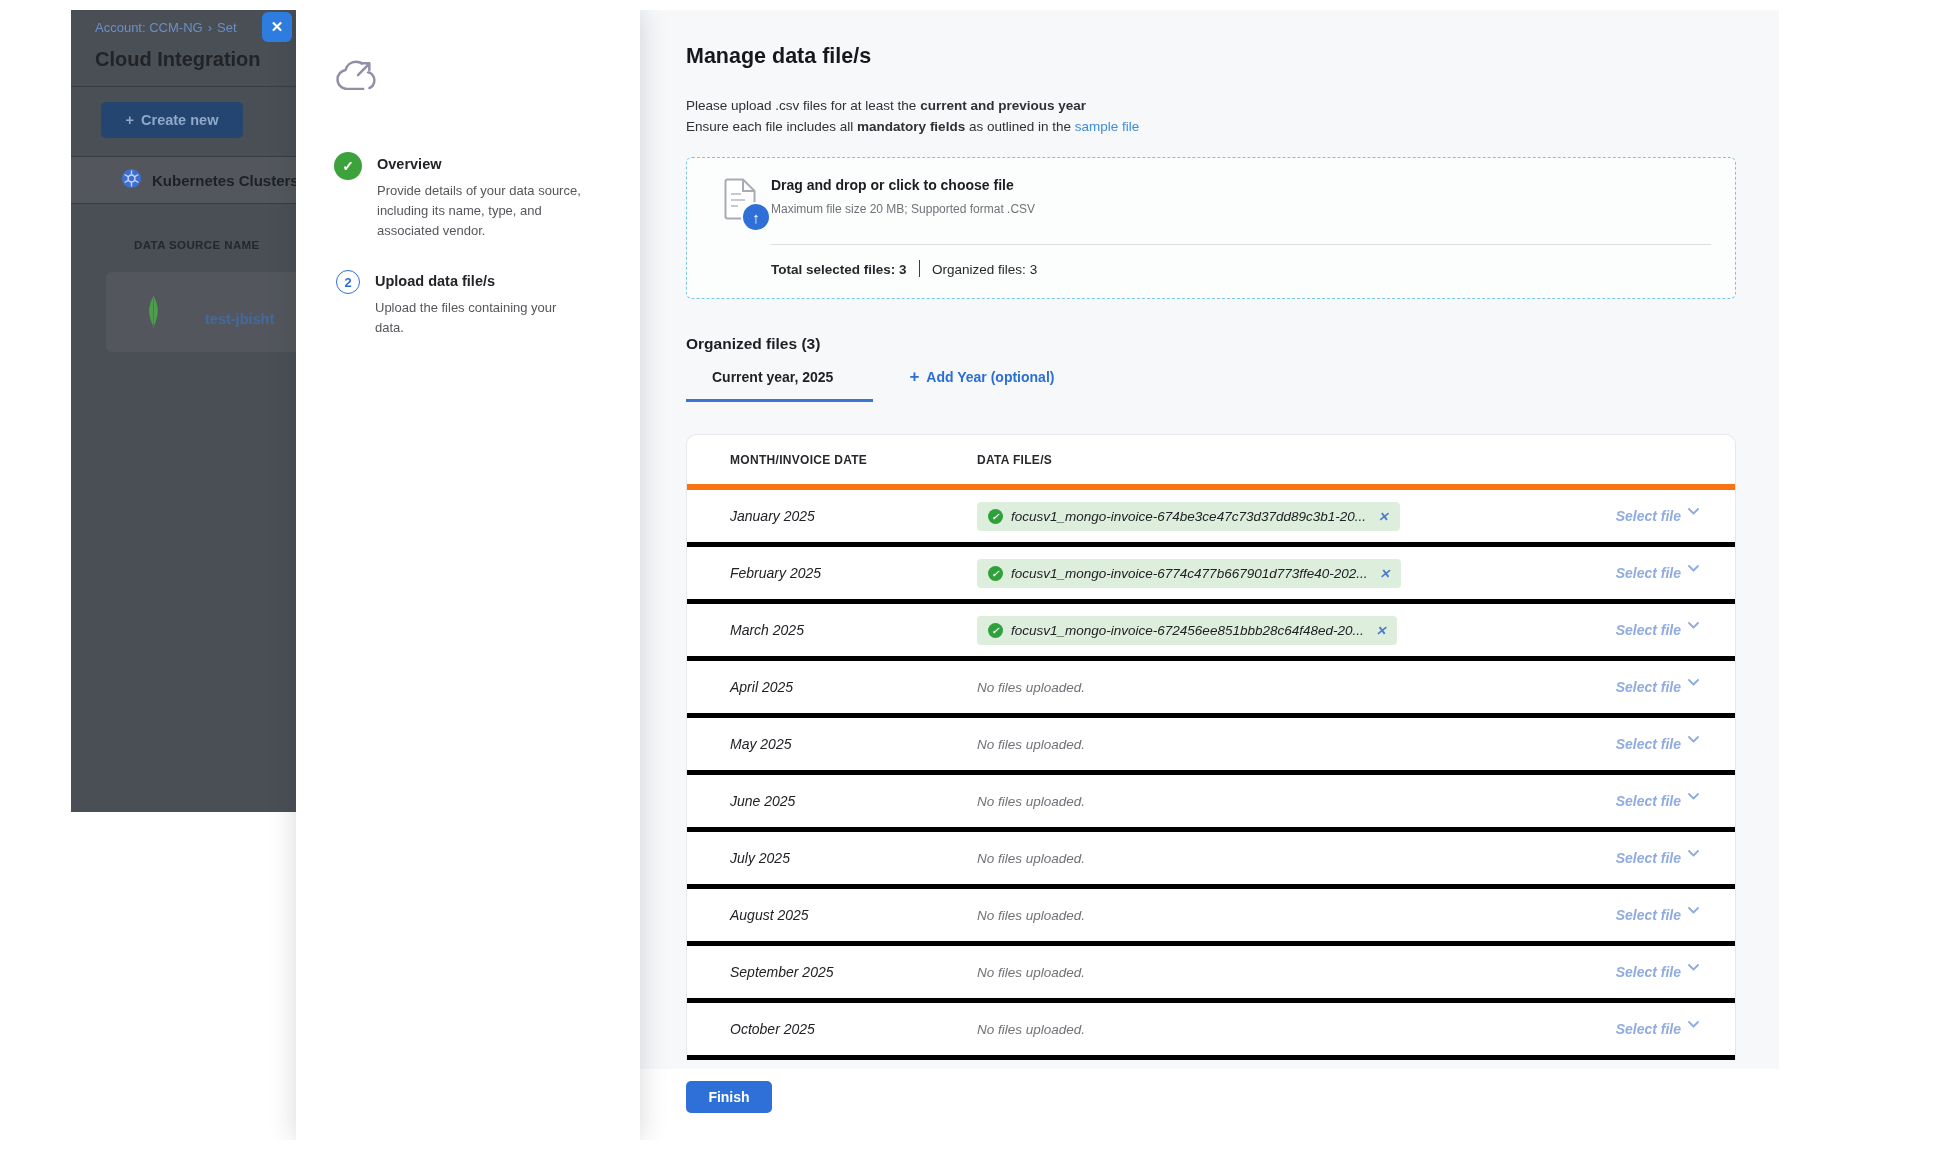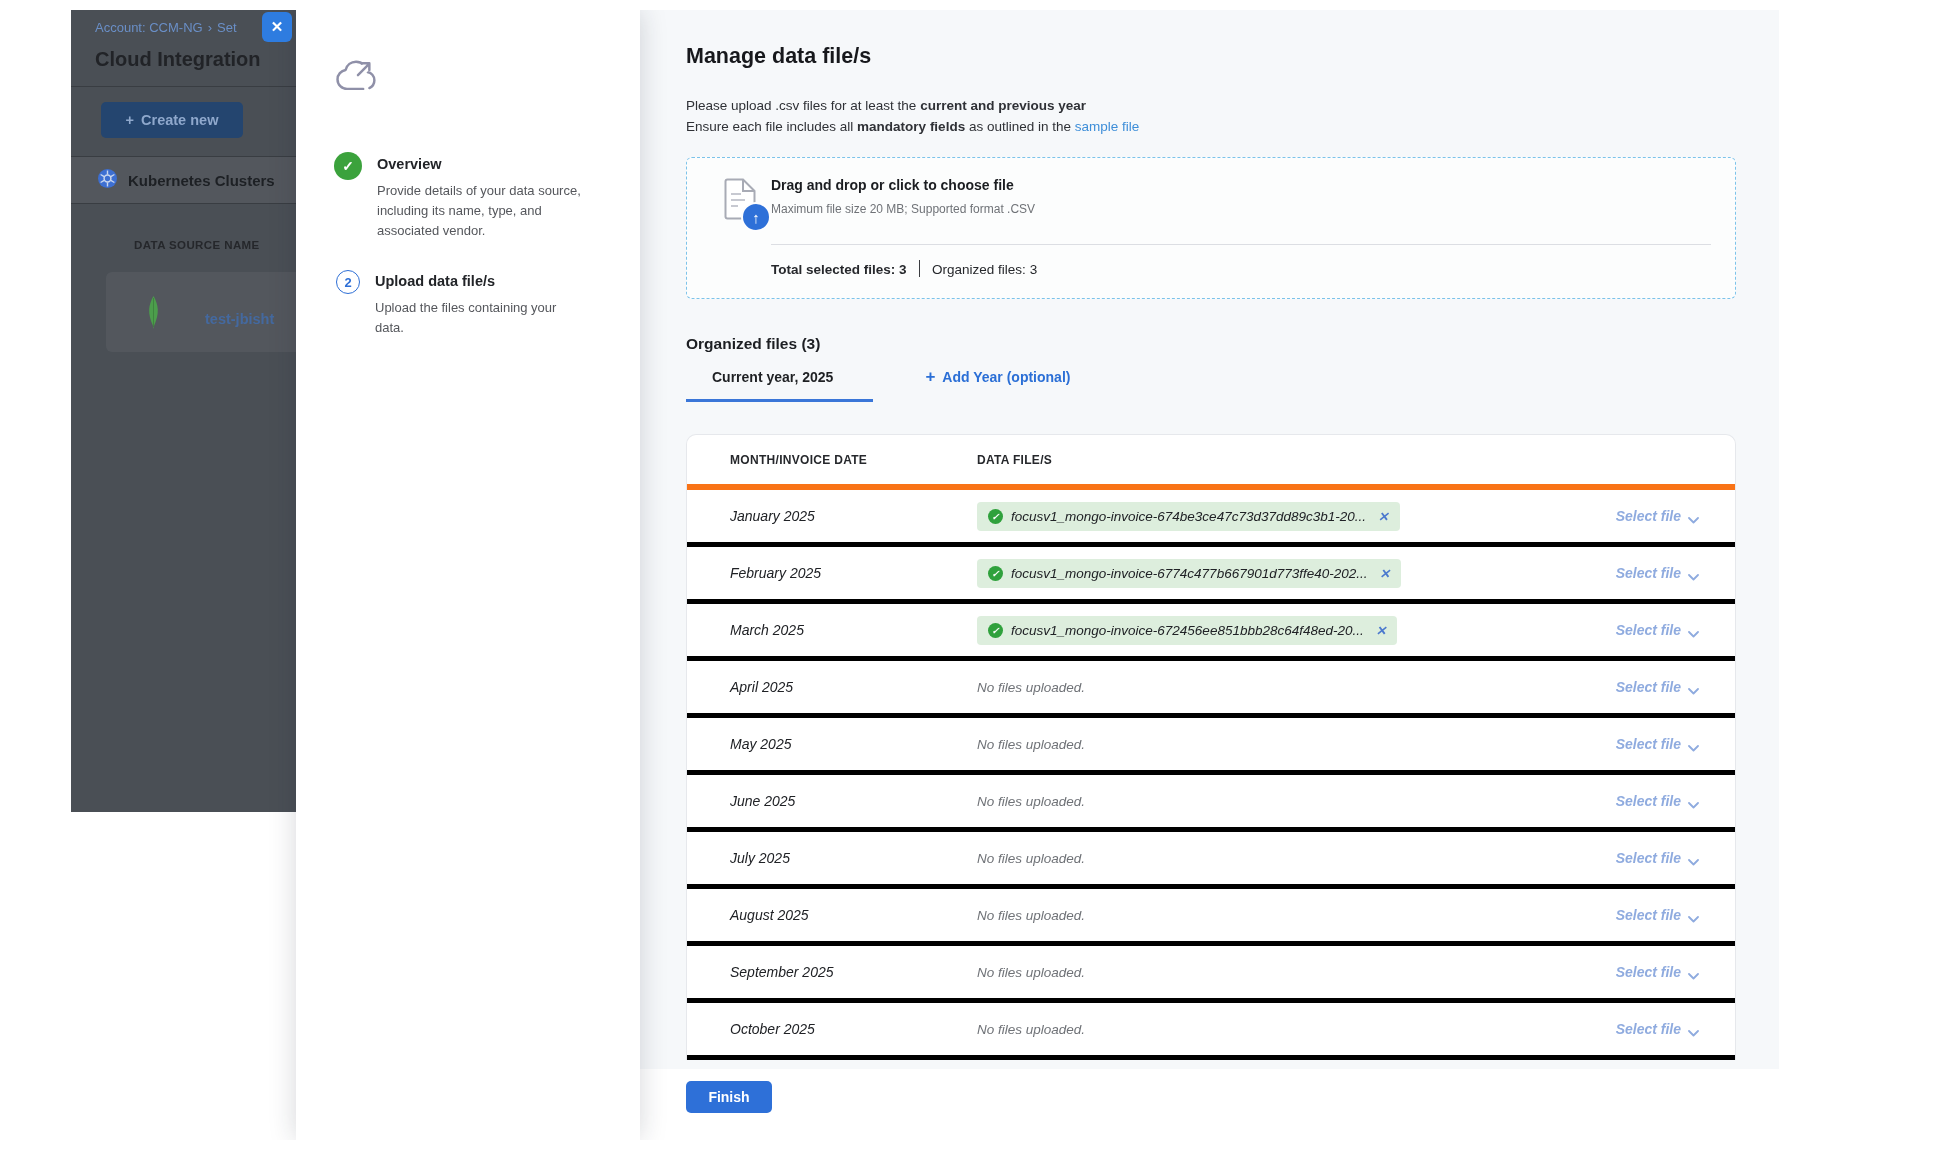--- a/index.html
+++ b/index.html
@@ -10,21 +10,21 @@
   .sidebar { position:absolute; left:0; top:0; width:225px; height:802px; background:#4a4f55; overflow:hidden; }
   .crumb { position:absolute; left:24px; top:10px; font-size:13px; color:#6a8fc7; white-space:nowrap; }
   .crumb .sep { margin:0 5px; color:#6a8fc7; }
   .close-x { position:absolute; left:191px; top:2px; width:30px; height:30px; background:#2e7ce0; border-radius:6px;
              display:flex; align-items:center; justify-content:center; color:#fff; font-size:15px; font-weight:bold; cursor:pointer; z-index:5; }
   .sb-title { position:absolute; left:24px; top:38px; font-size:20px; font-weight:700; color:#212327; white-space:nowrap; }
   .sb-line { position:absolute; left:0; right:0; height:1px; background:rgba(0,0,0,0.22); }
   .create-btn { position:absolute; left:30px; top:92px; width:142px; height:36px; background:#24456f; border-radius:5px;
                 display:flex; align-items:center; justify-content:center; gap:7px; color:#8fa8cc; font-size:14.5px; font-weight:600; }
   .k8s-row { position:absolute; left:0; right:0; top:147px; height:46px; background:rgba(255,255,255,0.05);
-             display:flex; align-items:center; padding-left:26px; gap:10px; }
+             display:flex; align-items:center; padding-left:50px; gap:10px; }
   .k8s-row .lbl { font-size:15px; font-weight:700; color:#1d2024; white-space:nowrap; }
   .ds-header { position:absolute; left:63px; top:229px; font-size:11.5px; font-weight:700; letter-spacing:0.4px; color:#25272b; }
   .ds-card { position:absolute; left:35px; right:0; top:262px; height:80px; background:rgba(255,255,255,0.05); border-radius:6px 0 0 6px; }
   .leaf { position:absolute; left:74px; top:286px; }
   .ds-name { position:absolute; left:108px; top:301px; font-size:14.5px; font-weight:700; color:#44699f;margin-left:26px; }
 
   
   .wizard { position:absolute; left:225px; top:0; width:344px; height:1130px; background:#ffffff;
             box-shadow:0 0 26px rgba(30,32,48,0.18); z-index:3; padding:48px 38px 0 38px; }
   .wiz-icon { margin-left:0; }
@@ -53,42 +53,42 @@
   .dz-circle { position:absolute; left:18px; top:24px; width:30px; height:30px; border-radius:50%; background:#2e70d8; border:2px solid #fdfdfe;
                display:flex; align-items:center; justify-content:center; color:#fff; font-size:15px; font-weight:700; }
   .dz-head { position:absolute; left:84px; top:19px; font-size:14px; font-weight:700; color:#1b1d21; }
   .dz-sub { position:absolute; left:84px; top:44px; font-size:12px; color:#6f7277;text-align:right; }
   .dz-divider { position:absolute; left:84px; right:24px; top:86px; height:1px; background:#dcdee3; }
   .dz-totals { position:absolute; left:84px; top:102px; display:flex; align-items:flex-end; gap:12px; font-size:13.5px; color:#26282c; }
   .dz-totals .tsep { width:1.5px; height:17px; background:#3a3c40; }
   .dz-totals b { font-weight:700; }
 
   .org-heading { margin-top:36px; font-size:15.5px; font-weight:700; color:#1c1e22; }
-  .tabs { margin-top:16px; display:flex; align-items:flex-end; gap:16px; }
+  .tabs { margin-top:16px; display:flex; align-items:flex-end; gap:0; }
   .tab-active { font-size:14px; font-weight:600; color:#1e2023; padding:0 40px 14px 26px; border-bottom:3px solid #3a76d8; cursor:pointer; }
   .tab-add { font-size:14px; font-weight:700; color:#2b6fd6; padding:0 20px 17px 36px; cursor:pointer; display:flex; gap:7px; align-items:center; }
   .tab-add .plus { font-size:17px; font-weight:600; line-height:14px; }
 
   .card { margin-top:32px; width:1050px; background:#ffffff; border:1px solid #e6e8ec; border-radius:10px 10px 0 0; border-bottom:none; }
   .thead { height:55px; display:flex; align-items:center; border-bottom:6px solid #f97316; }
   .th { font-size:12px; font-weight:700; letter-spacing:0.3px; color:#26282c; }
   .col-month { width:290px; padding-left:43px; flex:none; }
   .col-file  { flex:1; }
   .col-action{ width:190px; padding-right:36px; flex:none; text-align:right; }
   .trow { height:57px; display:flex; align-items:center; border-bottom:5px solid #000000;font-style:italic; }
   .cell-month { width:290px; padding-left:43px; flex:none; font-size:14px; color:#202226; }
   .cell-file { flex:1; display:flex; align-items:center; }
   .cell-action { width:190px; padding-right:36px; flex:none; display:flex; justify-content:flex-end; }
   .chip { display:inline-flex; align-items:center; gap:8px; background:#ddeedd; border-radius:4px; padding:7px 11px; }
   .chip-check { width:15px; height:15px; border-radius:50%; background:#2fa13c; color:#fff; font-size:9.5px; font-weight:700;
                 display:flex; align-items:center; justify-content:center; flex:none; }
   .chip-name { font-size:13.5px; color:#202226; white-space:nowrap; }
   .chip-x { margin-left:4px; color:#4b79ce; font-size:12.5px; font-weight:700; cursor:pointer; }
   .empty { font-size:13.5px; color:#6f7277; }
-  .select-file { font-size:14px; font-weight:600; color:#8fabdf; display:flex; align-items:flex-end; gap:7px; cursor:pointer; white-space:nowrap; }
+  .select-file { font-size:14px; font-weight:600; color:#8fabdf; display:flex; align-items:flex-start; gap:7px; cursor:pointer; white-space:nowrap; }
 
   .main-footer { position:absolute; left:0; right:0; top:1059px; height:71px; background:#ffffff; }
   .finish-btn { position:absolute; left:46px; top:12px; width:86px; height:32px; background:#2e70d8; border:none; border-radius:5px;
                 color:#fff; font-size:14px; font-weight:700; font-family:"Liberation Sans", sans-serif; cursor:pointer; }
 </style>
 </head>
 <body>
 
 <div class="app">
 

